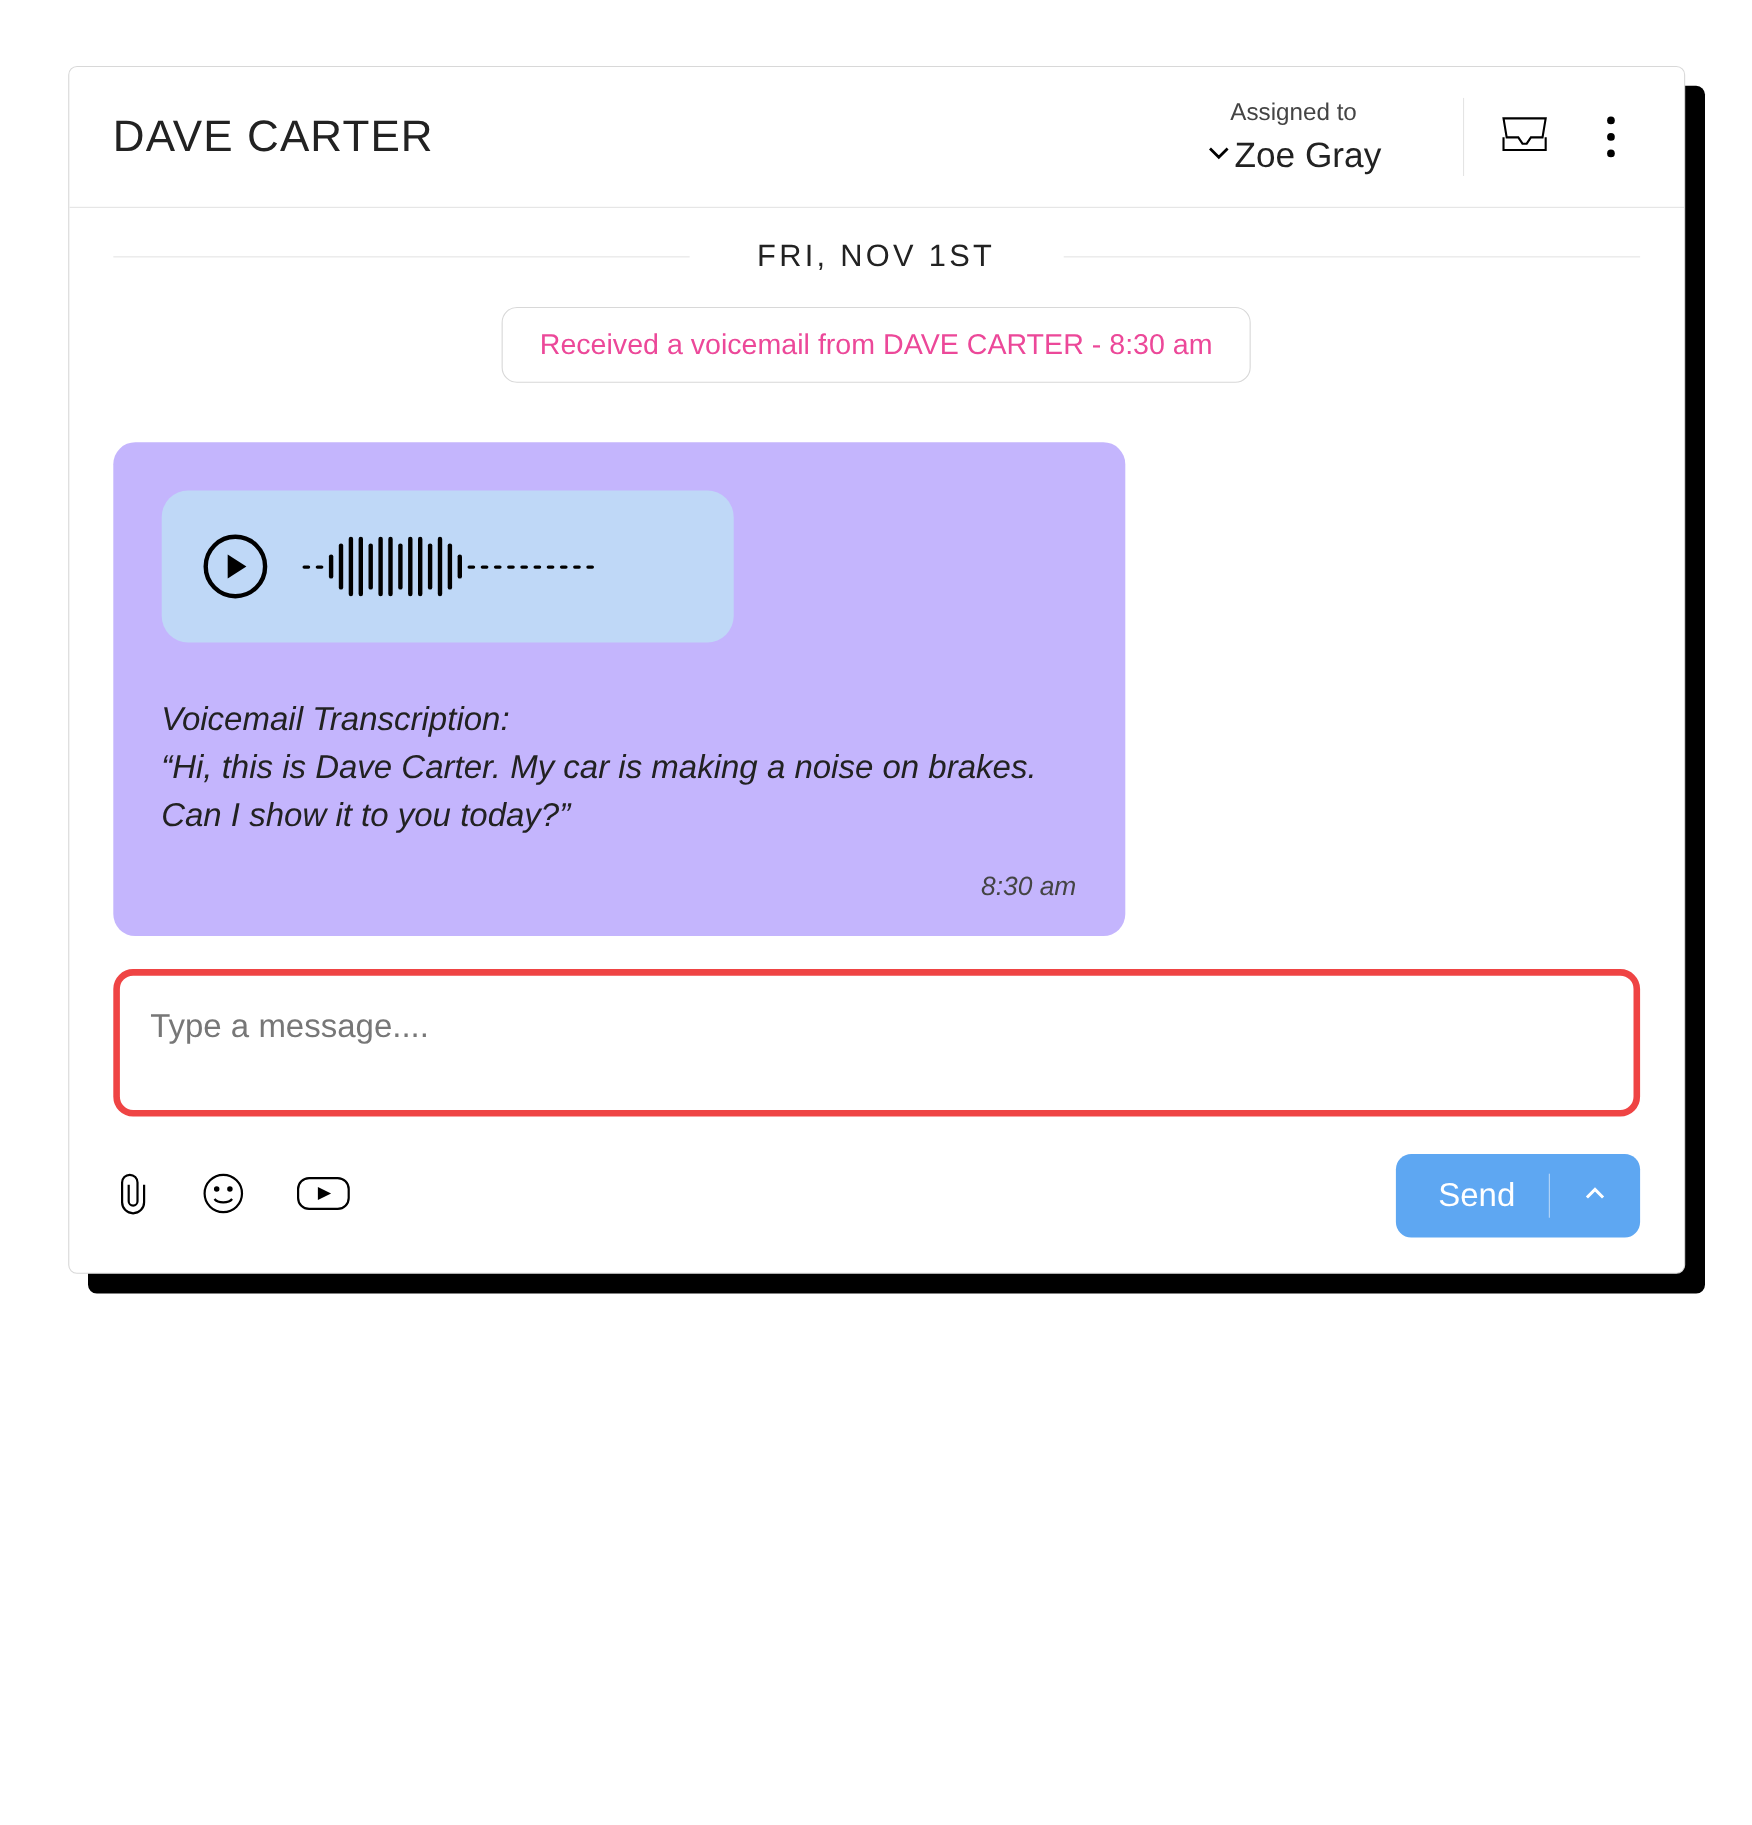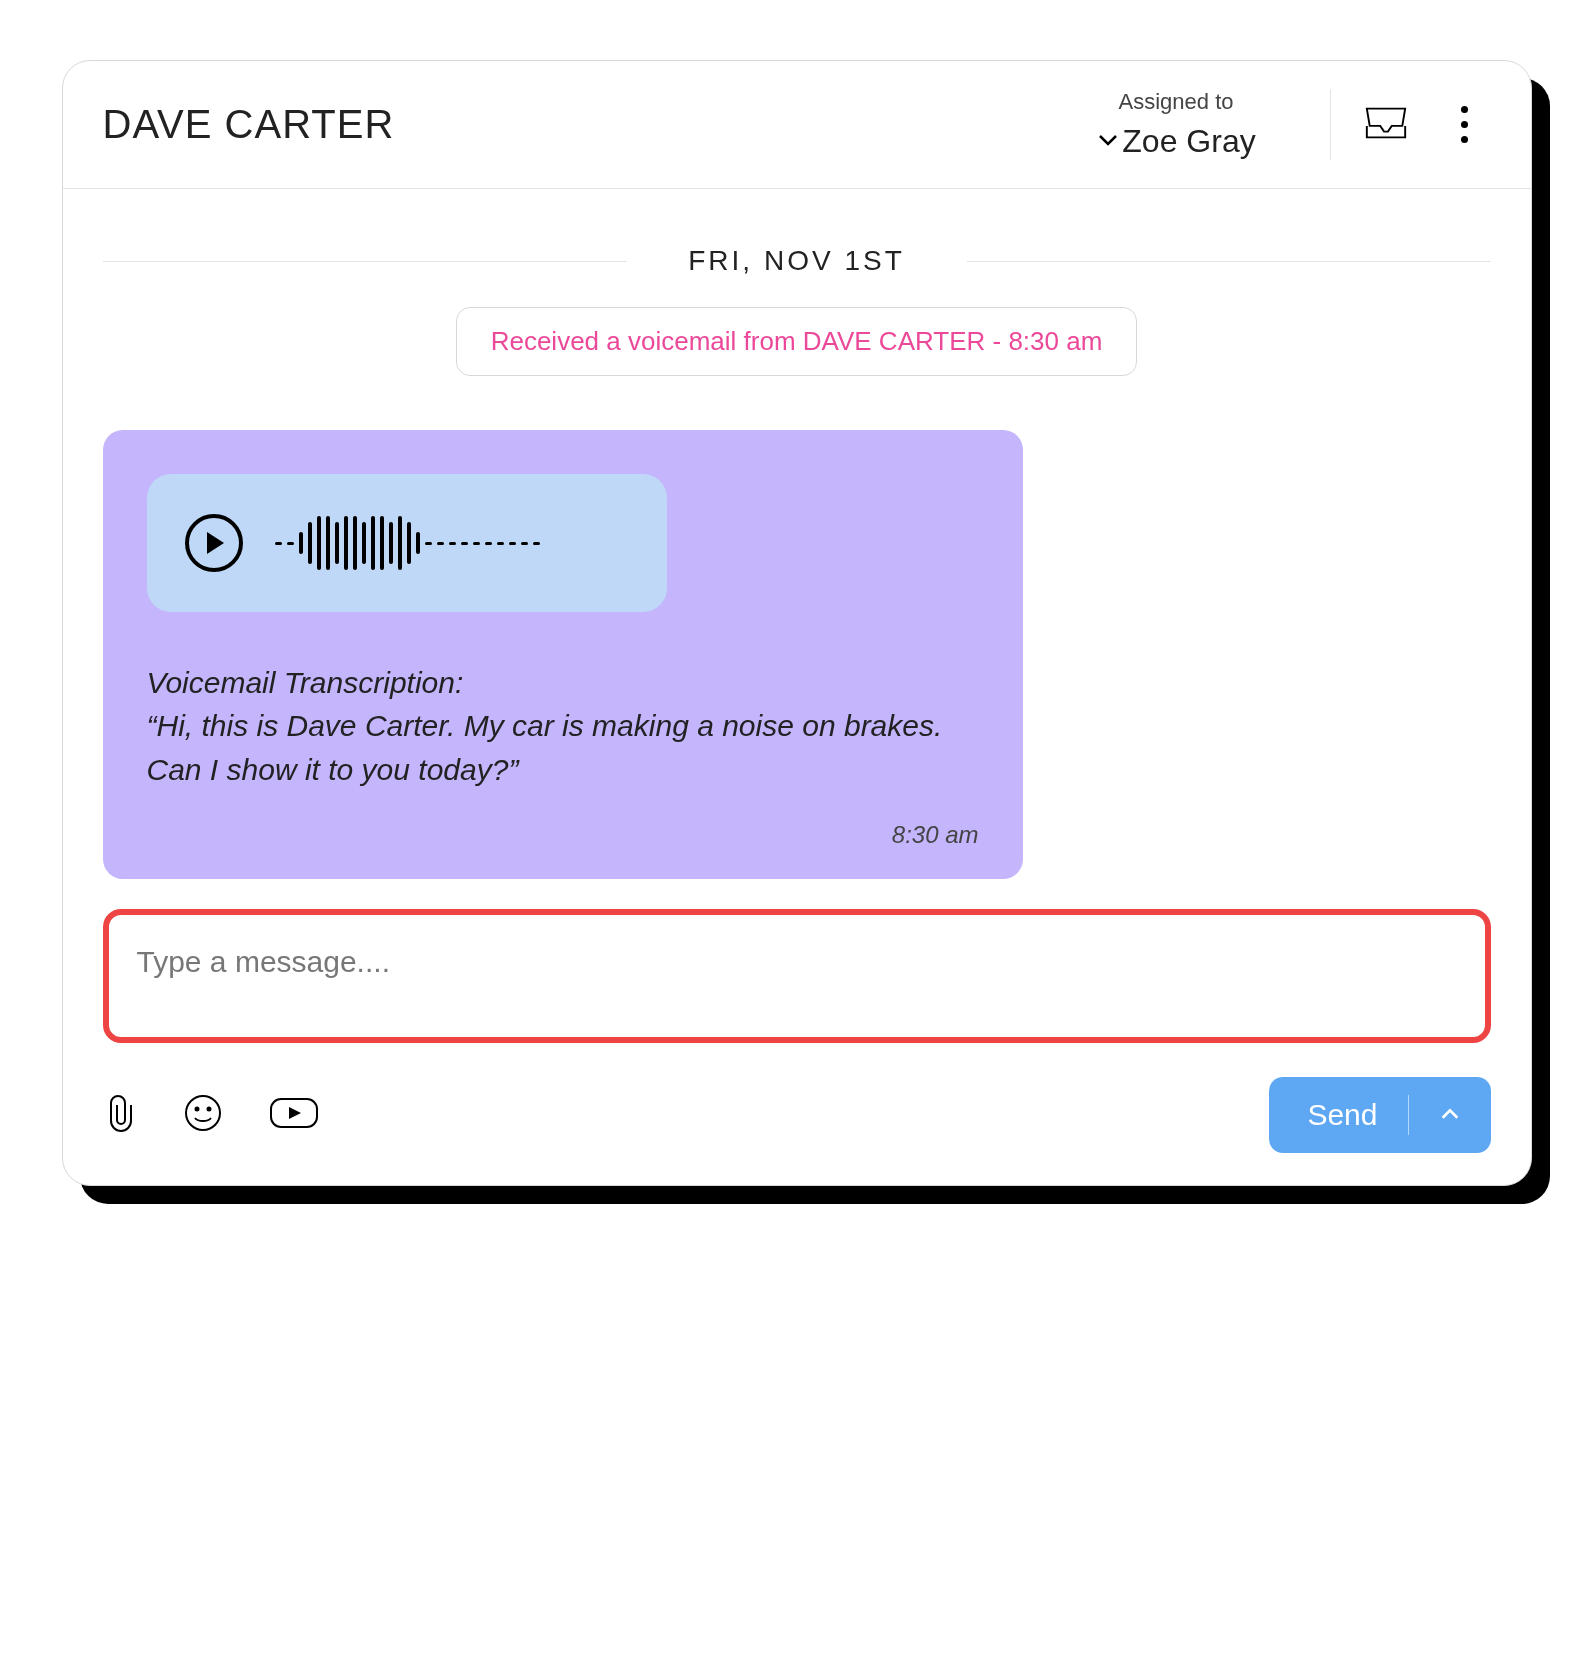--- a/index.html
+++ b/index.html
@@ -9,21 +9,21 @@
     background: #fff;
     display: flex;
     justify-content: center;
     align-items: flex-start;
     padding: 60px 40px;
   }
   .card {
     width: 1470px;
     background: #fff;
     border: 1px solid #d8d8d8;
-    border-radius: 28px;
+    border-radius: 8px;
     box-shadow: 18px 18px 0 0 #000;
     overflow: hidden;
     display: flex;
     flex-direction: column;
   }
   .header {
     display: flex;
     align-items: center;
     padding: 28px 40px 28px 40px;
     border-bottom: 1px solid #e4e4e4;
@@ -49,21 +49,21 @@
   .assigned-name { font-size: 32px; color: #222; font-weight: 300; }
   .chev-down svg { width: 24px; height: 24px; stroke: #000; stroke-width: 2.5; fill: none; }
   .header-actions { display: flex; align-items: center; gap: 42px; padding-right: 12px; }
   .inbox-icon svg { width: 46px; height: 38px; stroke: #000; stroke-width: 2; fill: none; }
   .kebab { width: 28px; display: flex; flex-direction: column; align-items: center; gap: 8px; }
   .kebab span { width: 7px; height: 7px; background: #000; border-radius: 50%; }
 
   .date-sep {
     position: relative;
     text-align: center;
-    margin: 56px 0 30px;
+    margin: 28px 0 30px;
     font-size: 28px;
     letter-spacing: 3px;
     color: #222;
     font-weight: 300;
   }
   .date-sep:before, .date-sep:after {
     content: "";
     position: absolute;
     top: 50%;
     width: calc(50% - 170px);

